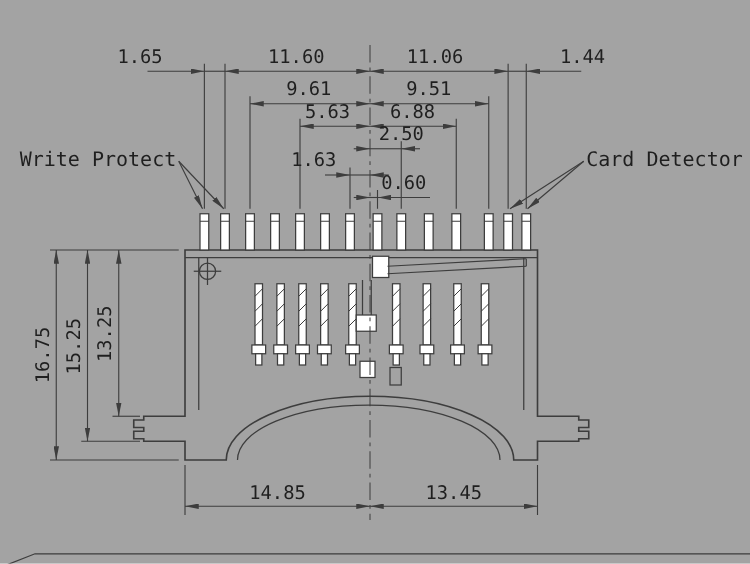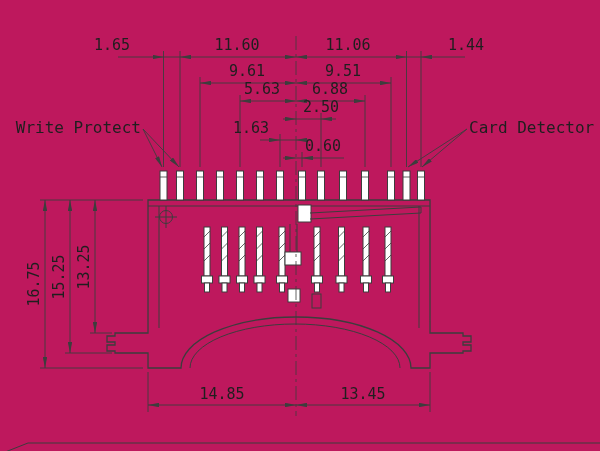--- a/index.html
+++ b/index.html
@@ -1,17 +1,17 @@
 <!DOCTYPE html>
 <html><head>
 <meta charset="utf-8">
 <style>
   * { box-sizing: border-box; }
   html, body { margin: 0; padding: 0; background: #ffffff; }
-  .sheet { position: relative; width: 600px; height: 451px; background: #be185d; overflow: hidden; text-align: right; }
+  .sheet { position: relative; width: 600px; height: 451px; background: #a3a3a3; overflow: hidden; text-align: right; }
   svg { display: block; }
   .dim-text  { font: 15px "DejaVu Sans Mono", monospace; fill: #1f1f1f; }
   .label-text{ font: 16px "DejaVu Sans Mono", monospace; fill: #1f1f1f; }
   .thin      { stroke: #3d3d3d; stroke-width: 0.9; fill: none; }
   .geo       { stroke: #3d3d3d; stroke-width: 1.3; fill: none; }
   .geo-thin  { stroke: #3d3d3d; stroke-width: 1;   fill: none; }
   .center-line { stroke: #3d3d3d; stroke-width: 0.8; stroke-dasharray: 14 4 3 4; fill: none; }
 </style>
 </head>
 <body>

